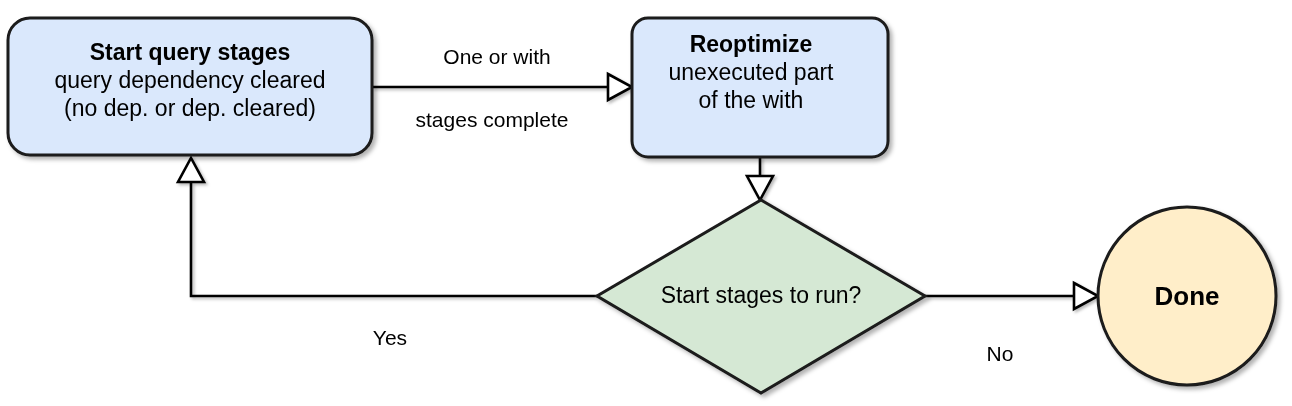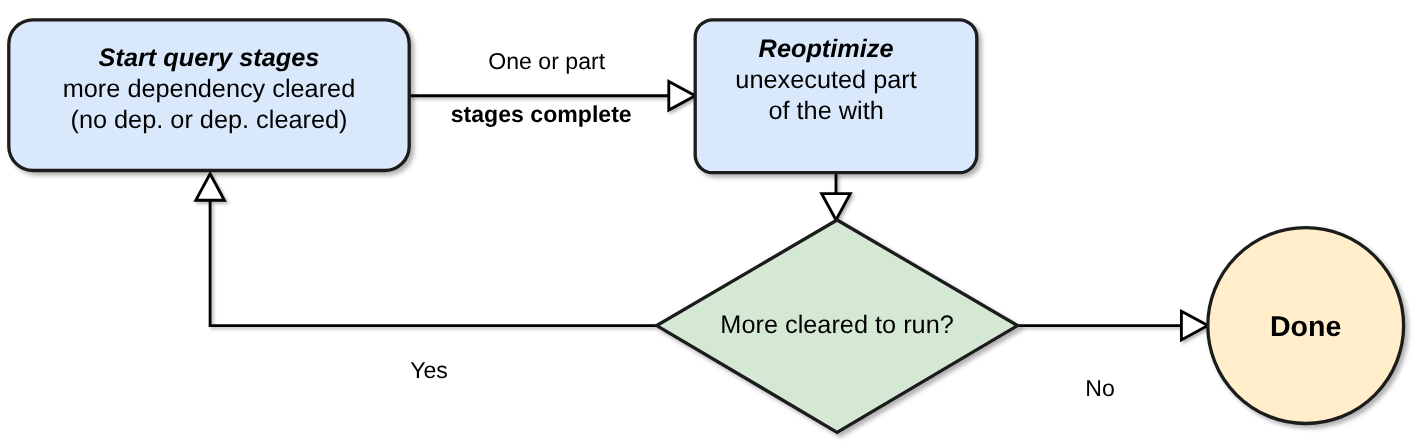--- a/index.html
+++ b/index.html
@@ -28,21 +28,20 @@
     position: absolute;
     text-align: center;
     color: #000000;
     line-height: 1.22;
     pointer-events: none;
     white-space: nowrap;
   }
   .node-title {
     font-weight: bold;
     font-size: 23px;
-    font-style: italic;
   }
   .node-line {
     font-weight: normal;
     font-size: 23px;
   }
   .edge-label {
     position: absolute;
     font-size: 21px;
     color: #000000;
     text-align: center;
@@ -72,23 +71,22 @@
     font-size: 26px;
     font-weight: bold;
   }
   #label-one-or-more {
     left: 407px;
     top: 45px;
     width: 180px;
   }
   #label-stages-complete {
     left: 394px;
-    top: 93px;
+    top: 108px;
     width: 196px;
-    font-weight: bold;
   }
   #label-yes {
     left: 340px;
     top: 326px;
     width: 100px;
   }
   #label-no {
     left: 950px;
     top: 342px;
     width: 100px;
@@ -133,32 +131,32 @@
 
     <rect x="632" y="18" width="256" height="139" rx="16" ry="16" fill="#dae8fc" stroke="#1a1a1a" stroke-width="3" filter="url(#dropshadow)"></rect>
 
     <polygon points="761,200 925,296 761,393 597,296" fill="#d5e8d4" stroke="#1a1a1a" stroke-width="3" stroke-linejoin="miter" filter="url(#dropshadow)"></polygon>
 
     <circle cx="1187" cy="296" r="89" fill="#ffeec9" stroke="#1a1a1a" stroke-width="3" filter="url(#dropshadow)"></circle>
   </svg>
 
   <div class="node-text" id="text-start">
     <div class="node-title">Start query stages</div>
-    <div class="node-line">more dependency cleared</div>
+    <div class="node-line">query dependency cleared</div>
     <div class="node-line">(no dep. or dep. cleared)</div>
   </div>
 
   <div class="node-text" id="text-reoptimize">
     <div class="node-title">Reoptimize</div>
     <div class="node-line">unexecuted part</div>
     <div class="node-line">of the with</div>
   </div>
 
-  <div class="node-text" id="text-decision">More cleared to run?</div>
+  <div class="node-text" id="text-decision">Start stages to run?</div>
 
   <div class="node-text" id="text-done">Done</div>
 
-  <div class="edge-label" id="label-one-or-more">One or part</div>
+  <div class="edge-label" id="label-one-or-more">One or with</div>
   <div class="edge-label" id="label-stages-complete">stages complete</div>
   <div class="edge-label" id="label-yes">Yes</div>
   <div class="edge-label" id="label-no">No</div>
 
 </div>
 
 </body></html>

